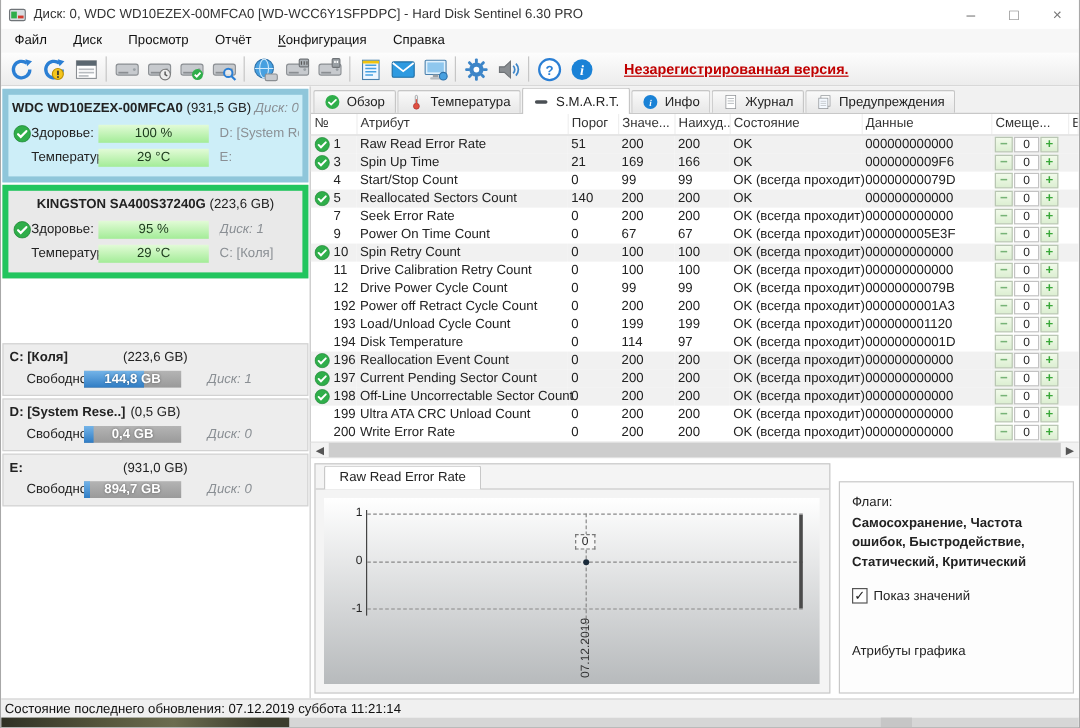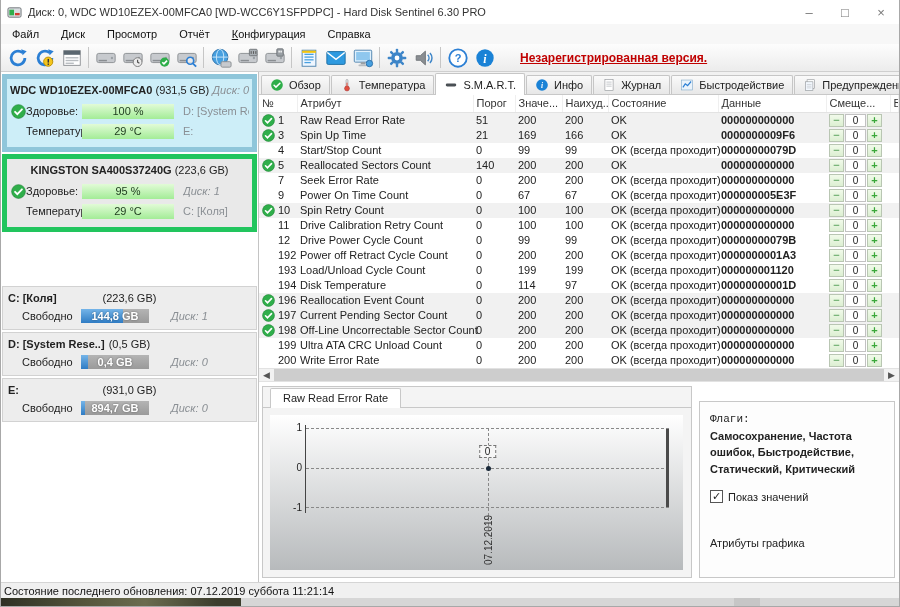--- a/index.html
+++ b/index.html
@@ -40,40 +40,40 @@
   .bar-health{width:92px;height:15px;flex:0 0 auto;background:linear-gradient(#e2fbd7,#a3ec97);display:flex;align-items:center;justify-content:center;color:#1c3a1c;}
   .metric-right{margin-left:9px;color:#8a8f94;white-space:nowrap;overflow:hidden;}
   .metric-right.it{font-style:italic;}
   .sidebar-gap{height:52px;flex:0 0 auto;}
   .part-card{border:1px solid #d2d2d2;background:#ededed;margin-bottom:2px;padding:3px 5px 5px;position:relative;}
   .part-row1{height:16px;display:flex;align-items:center;position:relative;}
   .part-name{font-weight:bold;white-space:nowrap;}
   .part-size{position:absolute;left:50%;transform:translateX(-50%);white-space:nowrap;}
   .part-row2{display:flex;align-items:center;margin-top:2px;height:16px;}
   .free-label{width:56px;padding-left:14px;flex:0 0 auto;}
-  .bar-free{width:68px;height:14px;flex:0 0 auto;background:linear-gradient(#b4b4b4,#9a9a9a);position:relative;display:flex;align-items:center;justify-content:center;margin-left:17px;}
+  .bar-free{width:81px;height:14px;flex:0 0 auto;background:linear-gradient(#b4b4b4,#9a9a9a);position:relative;display:flex;align-items:center;justify-content:center;margin-left:6px;}
   .bar-free .fill{position:absolute;left:0;top:0;bottom:0;background:linear-gradient(#74b4e8,#2f7cc4);}
   .bar-free .val{position:relative;color:#fff;font-weight:bold;text-shadow:0 0 2px rgba(0,0,0,.45);}
   .part-disk{margin-left:22px;font-style:italic;color:#8a8f94;}
   
   .main{flex:1;display:flex;flex-direction:column;min-width:0;}
   .tabbar{height:23px;flex:0 0 auto;display:flex;align-items:flex-end;background:#f1f1f1;padding:2px 0 0 2px;border-bottom:1px solid #c8c8c8;}
   .tab{height:19px;display:flex;align-items:center;padding:0 8px;background:linear-gradient(#fafafa,#e7e7e7);border:1px solid #c6c6c6;border-bottom:none;margin-right:1px;border-radius:2px 2px 0 0;white-space:nowrap;}
   .tab.active{height:22px;background:#fff;margin-bottom:-1px;z-index:2;position:relative;}
   .ticon{margin-right:5px;display:flex;width:14px;height:14px;}
   
   .table-area{flex:0 0 auto;}
   table{border-collapse:collapse;width:100%;table-layout:fixed;}
   thead th{height:17px;font-weight:normal;text-align:left;color:#333;padding:0 3px;background:#fff;border-bottom:1px solid #e3e3e3;border-right:1px solid #efefef;white-space:nowrap;overflow:hidden;}
   tbody td{height:15px;padding:0 3px;white-space:nowrap;overflow:visible;color:#222;}
   tbody tr.hl{background:#f1f1f1;}
   .idcell{display:flex;align-items:center;height:15px;}
   .chk12{width:13px;height:13px;flex:0 0 auto;margin-right:3px;}
   .chk12e{width:16px;flex:0 0 auto;}
-  .data-val{font-weight:bold;}
+  .data-val{font-weight:normal;}
   .offset-ctrl{display:flex;align-items:center;height:14px;}
   .ob{width:15px;height:13px;border:1px solid #b9c6b3;display:flex;align-items:center;justify-content:center;flex:0 0 auto;background:linear-gradient(#f1faea,#dcefd2);font-weight:bold;font-size:11px;line-height:1;}
   .ob.minus{color:#77b377;}
   .ob.plus{color:#3aa83a;}
   .ov{width:21px;height:13px;border:1px solid #c2c2c2;background:#fff;display:flex;align-items:center;justify-content:center;font-size:10px;margin:0 1px;flex:0 0 auto;}
   .hscroll{height:14px;display:flex;align-items:center;background:#f2f2f2;border-top:1px solid #e2e2e2;border-bottom:1px solid #e2e2e2;}
   .hs-arrow{width:15px;text-align:center;color:#555;font-size:9px;flex:0 0 auto;}
   .hs-thumb{flex:1;height:12px;background:#cdcdcd;}
   
   .bottom-area{flex:1;display:flex;min-height:0;padding:4px 4px 4px 3px;gap:7px;background:#fff;}
@@ -85,21 +85,21 @@
   .plot-mid{position:absolute;left:0;right:0;top:50%;border-top:1px dashed #888;}
   .plot-yaxis{position:absolute;left:35px;top:10px;height:88px;width:1px;background:#444;}
   .ytick{position:absolute;left:8px;width:24px;text-align:right;font-size:10px;color:#222;}
   .plot-vline{position:absolute;left:50%;top:-1px;height:108px;border-left:1px dashed #888;}
   .plot-dot{position:absolute;left:50%;top:50%;width:5px;height:5px;margin:-2px 0 0 -2px;background:#1a2a3a;border-radius:50%;}
   .point-label{position:absolute;left:50%;top:calc(50% - 23px);transform:translateX(-50%);background:#f6f6f6;border:1px dashed #777;padding:0 5px;font-size:10px;color:#222;}
   .plot-rightline{position:absolute;right:0;top:0;bottom:0;width:3px;background:#4a4a4a;}
   .date-label{position:absolute;left:calc(50% - 5px);top:101%;writing-mode:vertical-rl;transform:rotate(180deg);font-size:10px;color:#333;height:58px;}
   
   .flags-panel{width:196px;flex:0 0 auto;border:1px solid #c8c8c8;background:#fdfdfd;margin-top:15px;padding:11px 10px;height:calc(100% - 15px);}
-  .flags-title{margin-bottom:3px;font-family:Liberation Mono, monospace;}
+  .flags-title{margin-bottom:3px;}
   .flags-text{font-weight:bold;line-height:1.5;margin-bottom:13px;}
   .checkbox-row{display:flex;align-items:center;margin-bottom:34px;}
   .checkbox{width:13px;height:13px;border:1px solid #555;background:#fff;display:flex;align-items:center;justify-content:center;font-size:11px;color:#222;margin-right:5px;flex:0 0 auto;}
   .dd-label{margin-bottom:4px;}
   .dropdown{height:21px;width:176px;border:1px solid #8f8f8f;background:linear-gradient(#efefef,#dedede);display:flex;align-items:center;justify-content:space-between;padding:0 7px;}
   .dd-chevron{color:#555;font-size:9px;}
   
   .statusbar{height:16px;flex:0 0 auto;background:#f0f0f0;border-top:1px solid #d5d5d5;display:flex;align-items:center;padding-left:3px;color:#111;}
   .desktop-strip{height:8px;flex:0 0 auto;background:#d6d6d6;position:relative;}
   .strip-dark{position:absolute;left:0;top:0;bottom:0;width:240px;background:linear-gradient(90deg,#2f3024,#55563c 35%,#6b6c4f 60%,#3c3d2d 90%);}
@@ -466,29 +466,20 @@
                 <line x1="7.5" y1="7" x2="16.5" y2="7" stroke="#b8bcc0" stroke-width="1.4"></line>
                 <line x1="7.5" y1="10.5" x2="16.5" y2="10.5" stroke="#b8bcc0" stroke-width="1.4"></line>
                 <line x1="7.5" y1="14" x2="16.5" y2="14" stroke="#b8bcc0" stroke-width="1.4"></line>
               </svg>
             </span>
             <span>Журнал</span>
           </span>
           <span class="tab">
             <span class="ticon">
               <svg width="14" height="14" viewBox="0 0 24 24">
-                <rect x="2.5" y="3.5" width="19" height="17" fill="#eaf3fb" stroke="#7da7c8"></rect>
-                <polyline points="5,16 9,10 13,13 19,6" stroke="#2b7fd4" stroke-width="2" fill="none"></polyline>
-              </svg>
-            </span>
-            <span>Быстродействие</span>
-          </span>
-          <span class="tab">
-            <span class="ticon">
-              <svg width="14" height="14" viewBox="0 0 24 24">
                 <rect x="7" y="3" width="13" height="15" fill="#fff" stroke="#8a8e92"></rect>
                 <rect x="4" y="6.5" width="13" height="15" fill="#f4f9ff" stroke="#8a8e92"></rect>
                 <line x1="6.5" y1="11" x2="14.5" y2="11" stroke="#b8bcc0"></line>
                 <line x1="6.5" y1="14" x2="14.5" y2="14" stroke="#b8bcc0"></line>
                 <line x1="6.5" y1="17" x2="14.5" y2="17" stroke="#b8bcc0"></line>
               </svg>
             </span>
             <span>Предупреждения</span>
           </span>
         </div>

